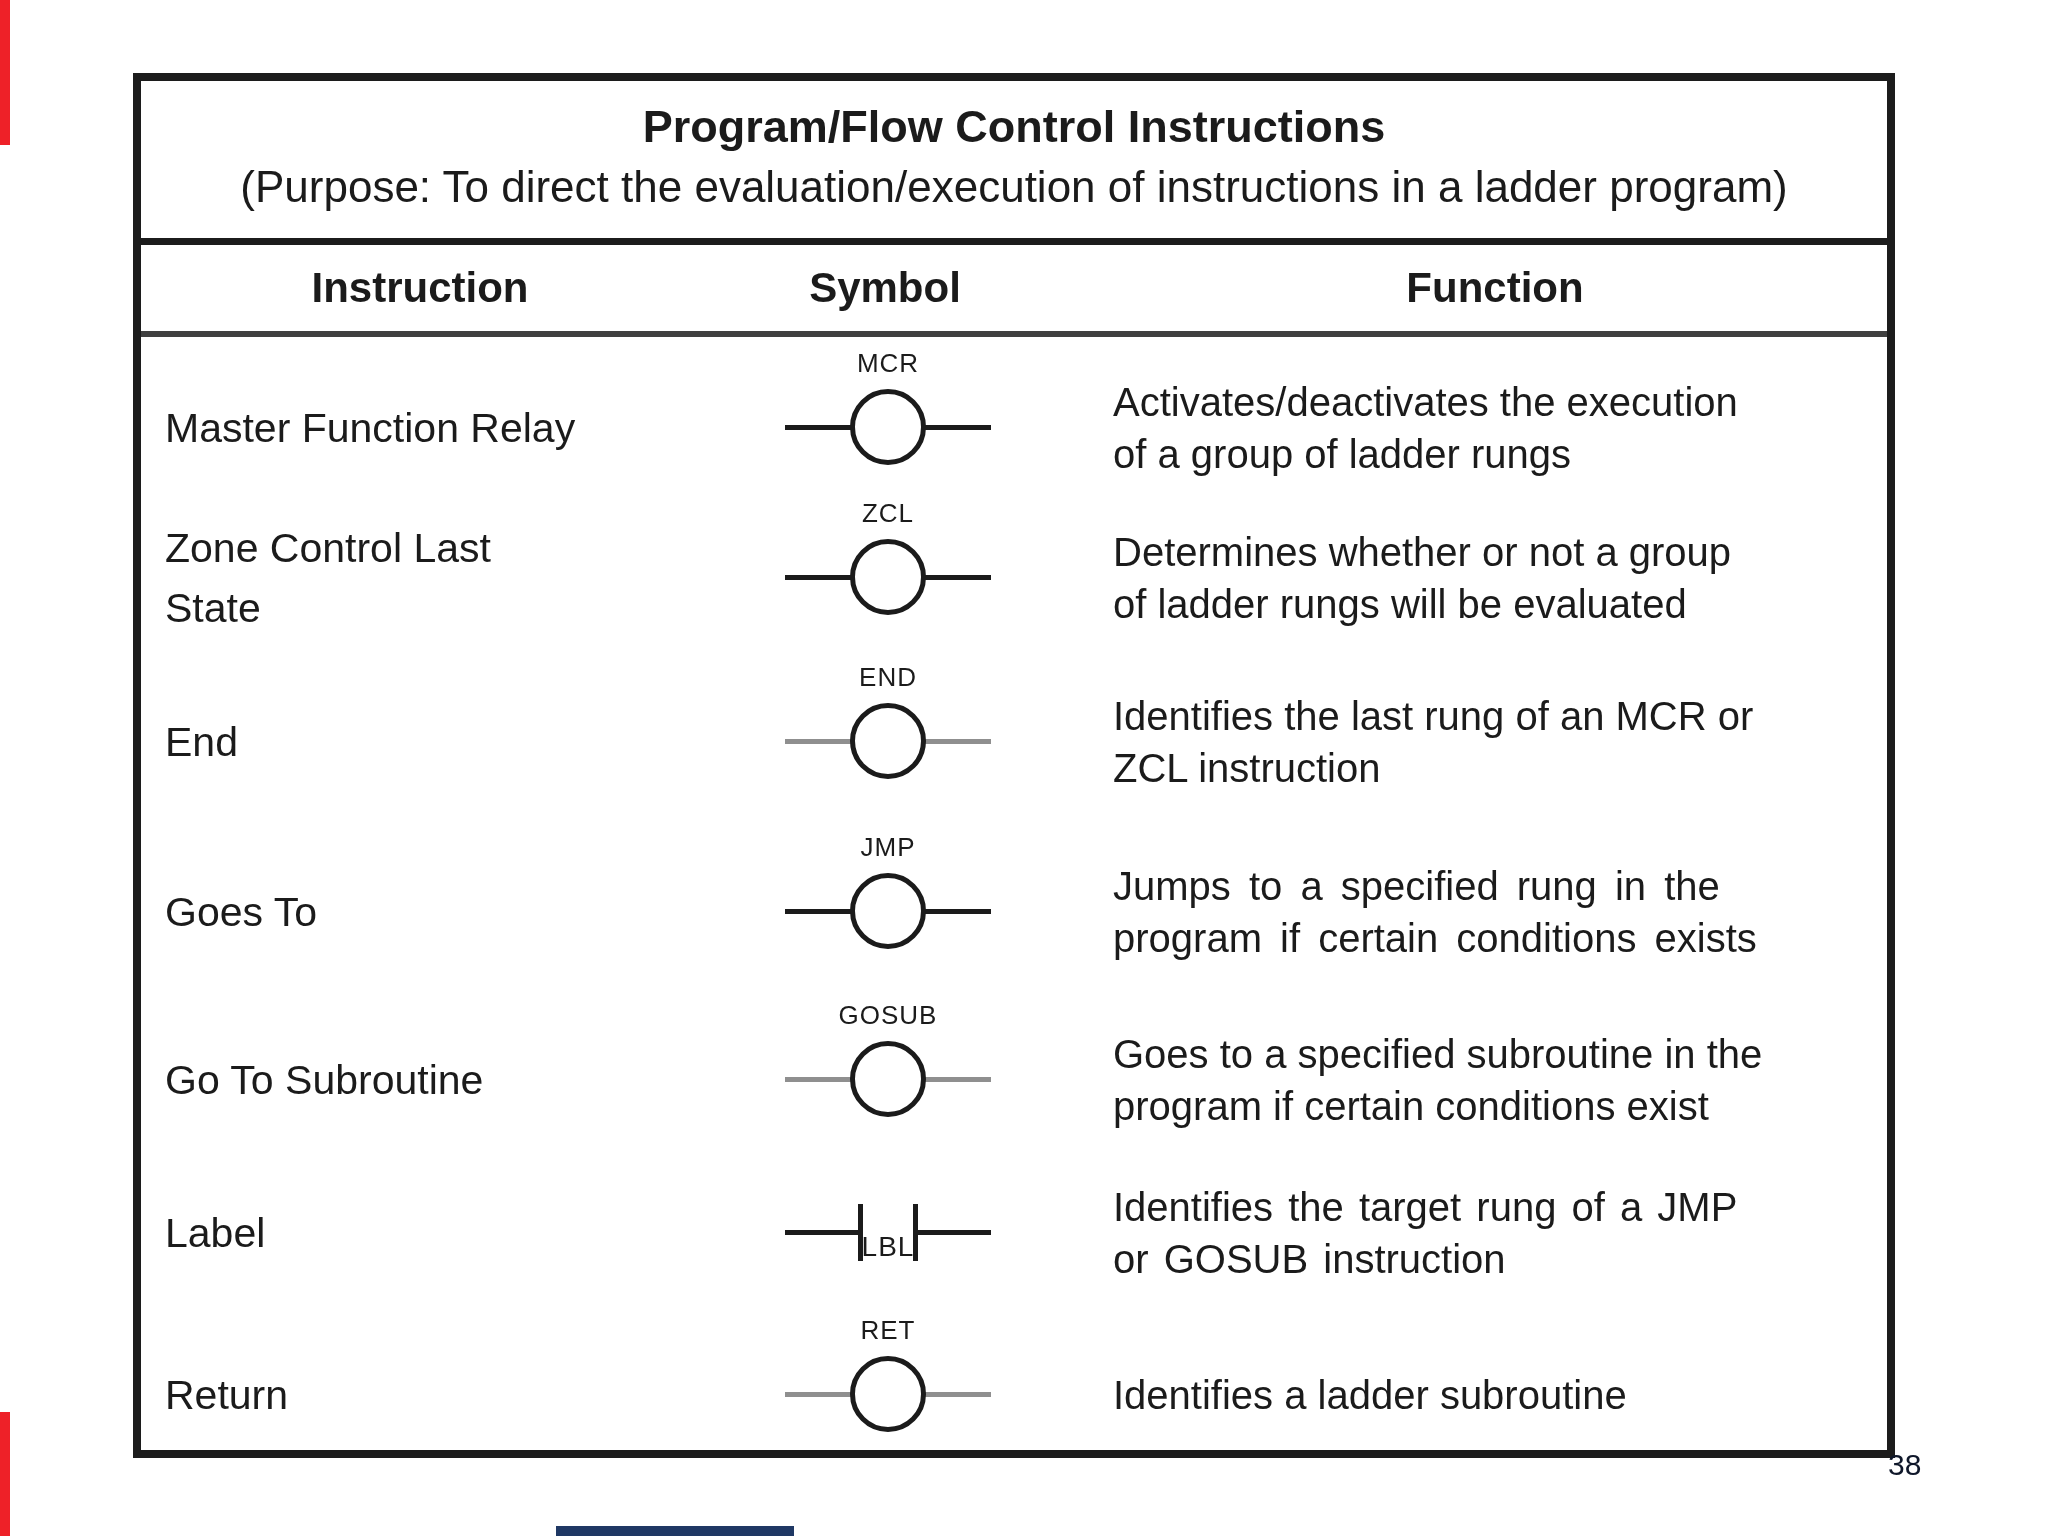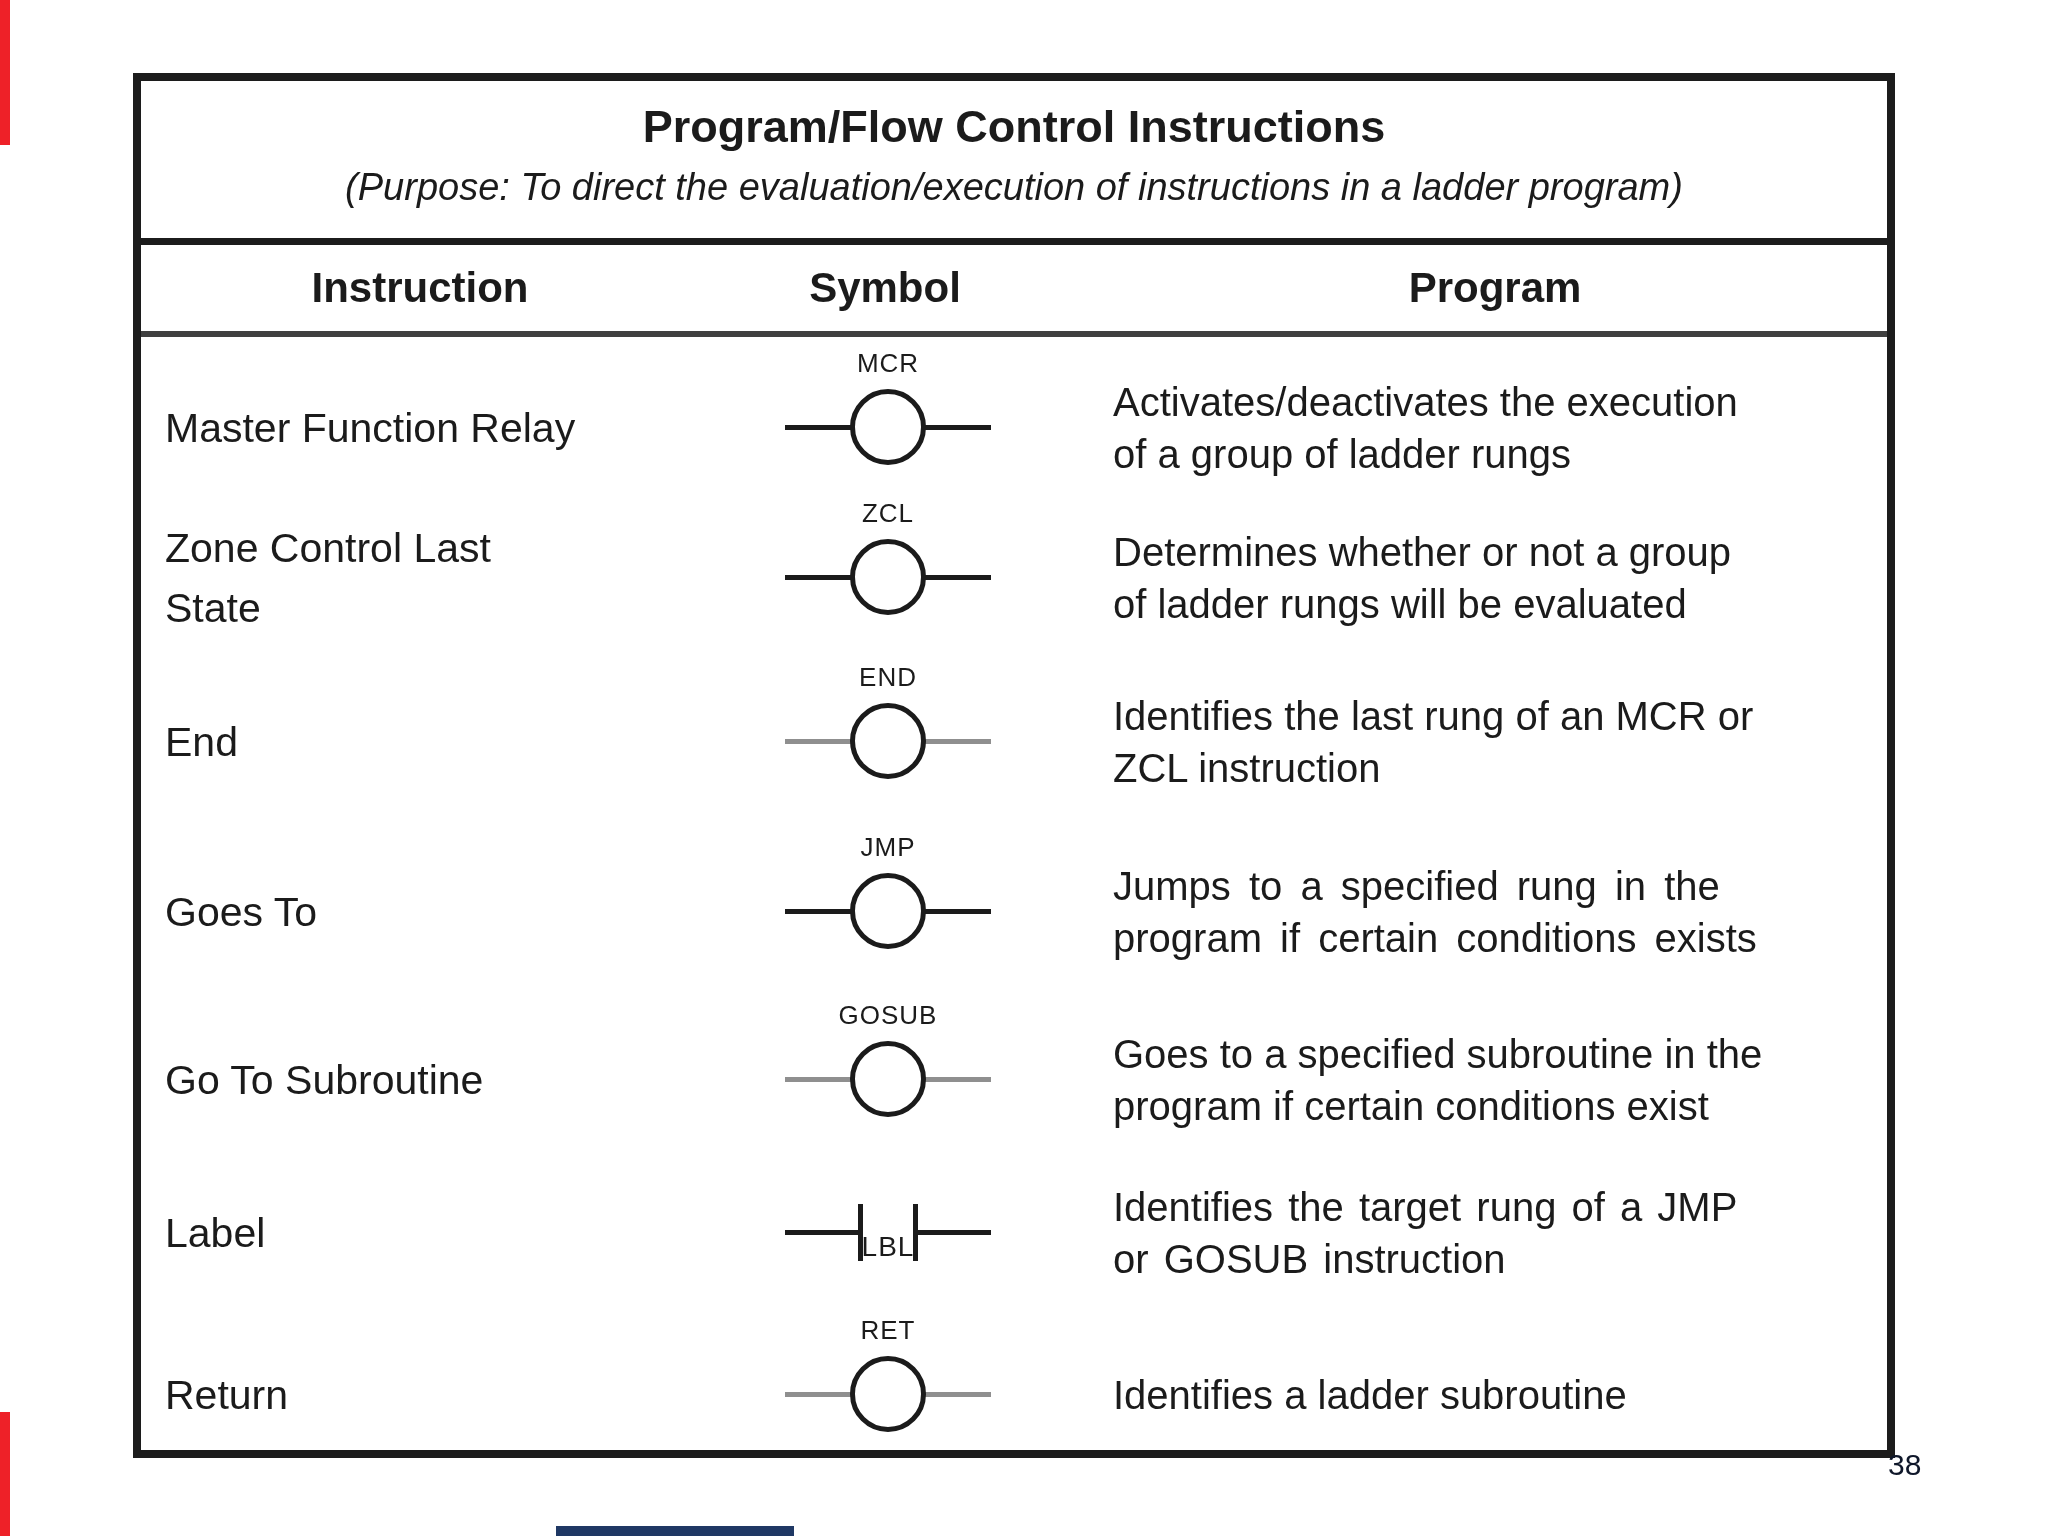--- a/index.html
+++ b/index.html
@@ -30,21 +30,21 @@
     box-sizing:border-box;
     border-bottom:7px solid #1c1c1c;
     text-align:center;
   }
   .ptable-title{
     margin-top:16px;
     font-size:45px;font-weight:bold;line-height:60px;
     letter-spacing:0px;
   }
   .ptable-subtitle{
-    font-size:38px;font-style:italic;line-height:60px;
+    font-size:44px;line-height:60px;
   }
   .header-sec{
     position:absolute;left:0;top:164px;right:0;height:92px;
     box-sizing:border-box;
     border-bottom:6px solid #404040;
   }
   .col-h{
     position:absolute;top:50%;transform:translate(-50%,-50%);
     font-size:42px;font-weight:bold;white-space:nowrap;
   }
@@ -123,21 +123,21 @@
   <div class="ptable">
 
     <div class="title-sec">
       <div class="ptable-title">Program/Flow Control Instructions</div>
       <div class="ptable-subtitle">(Purpose: To direct the evaluation/execution of instructions in a ladder program)</div>
     </div>
 
     <div class="header-sec">
       <span class="col-h h-inst">Instruction</span>
       <span class="col-h h-sym">Symbol</span>
-      <span class="col-h h-func">Program</span>
+      <span class="col-h h-func">Function</span>
     </div>
 
     <div class="body-sec">
 
       <div class="row" data-row="0" style="--lc: #1b1b1b;">
         <div class="inst">Master Function Relay</div>
         <div class="sym">
           <div class="slabel">MCR</div>
           <div class="hline"></div>
           <div class="circle"></div>

